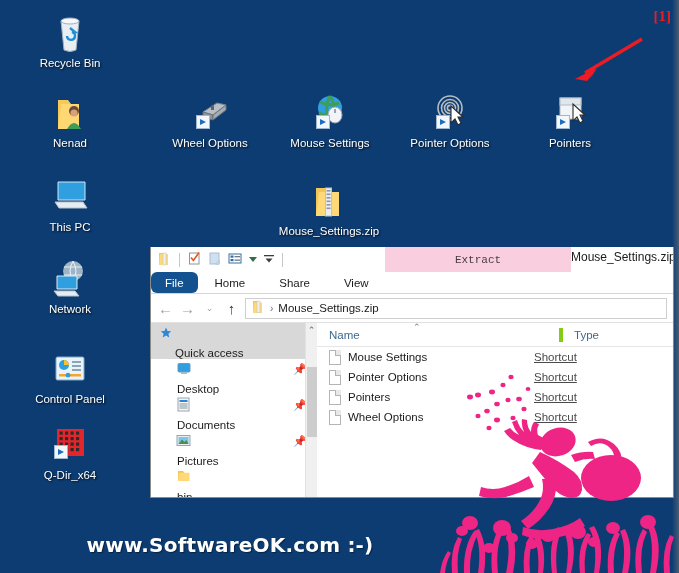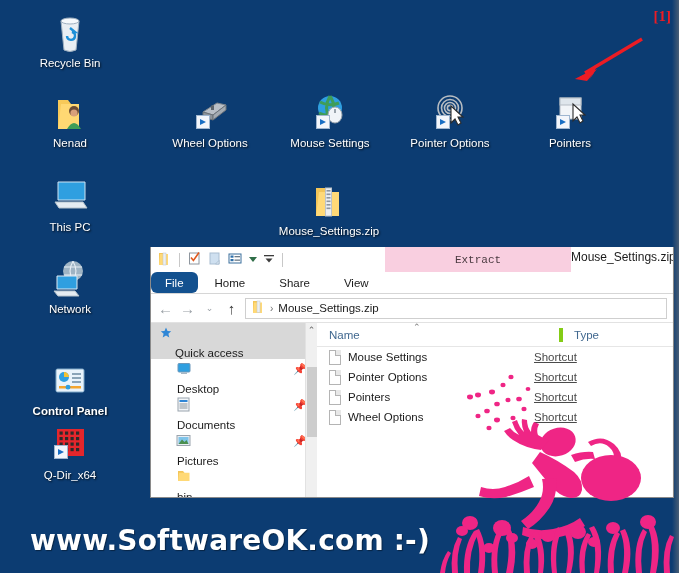--- a/index.html
+++ b/index.html
@@ -204,21 +204,21 @@
     position:absolute; right: 8px; top: 8px;
     color:#ec1c24; font-size: 15px; font-weight: bold;
     font-family: "Liberation Serif", serif;
   }
   #arrow-svg { position:absolute; left:0; top:0; width:679px; height:573px; pointer-events:none; }
   #pinkart { position:absolute; left:0; top:0; width:679px; height:573px; pointer-events:none; }
   #watermark {
     position:absolute; left: 0; bottom: 16px;
     width: 460px; text-align:center;
     color:#ffffff;
-    font-size: 28px;
+    font-size: 20px;
     font-weight: bold;
     font-family: "DejaVu Sans", sans-serif;
     letter-spacing: .2px;
     text-shadow: 1px 1px 1px rgba(0,0,0,.4);
   }
   .edge-shadow{
     position:absolute; right:0; top:0; width:7px; height:573px;
     background:linear-gradient(to right, rgba(0,0,0,0), rgba(120,120,120,.55));
   }
 </style>
@@ -267,21 +267,21 @@
       <svg width="46" height="42" viewBox="0 0 46 42">
         <circle cx="26" cy="13" r="10" fill="#9fb4c4"></circle>
         <path d="M17 9 h18 M17 17 h18 M26 3.2 q6 10 0 19.6 M26 3.2 q-6 10 0 19.6" stroke="#e7eef4" fill="none" stroke-width="1.1"></path>
         <path d="M10 18 L30 18 L30 31 L10 31 Z" fill="#2f9fe0" stroke="#dfe9f2"></path>
         <path d="M7 33 L28 33 L32 38 L11 38 Z" fill="#e5ecf2" stroke="#b6c3cd"></path>
       </svg>
     </span>
     <span class="lbl">Network</span>
   </div>
 
-  <div class="desk-icon" style="left:24px;top:360px;font-weight:bold;">
+  <div class="desk-icon" style="left:24px;top:348px;">
     <span class="glyph">
       <svg width="46" height="42" viewBox="0 0 46 42">
         <rect x="9" y="9" width="28" height="23" rx="1.5" fill="#e9f3fb" stroke="#7fa8c8"></rect>
         <circle cx="17" cy="17" r="5" fill="#2f9fe0"></circle>
         <path d="M17 12 a5 5 0 0 1 5 5 h-5 z" fill="#f4c232"></path>
         <rect x="25" y="13" width="9" height="2" fill="#8aa4b8"></rect>
         <rect x="25" y="17" width="9" height="2" fill="#8aa4b8"></rect>
         <rect x="25" y="21" width="9" height="2" fill="#8aa4b8"></rect>
         <rect x="12" y="26" width="22" height="2.5" fill="#f4a52f"></rect>
         <circle cx="21" cy="27.2" r="2.4" fill="#2f9fe0"></circle>

